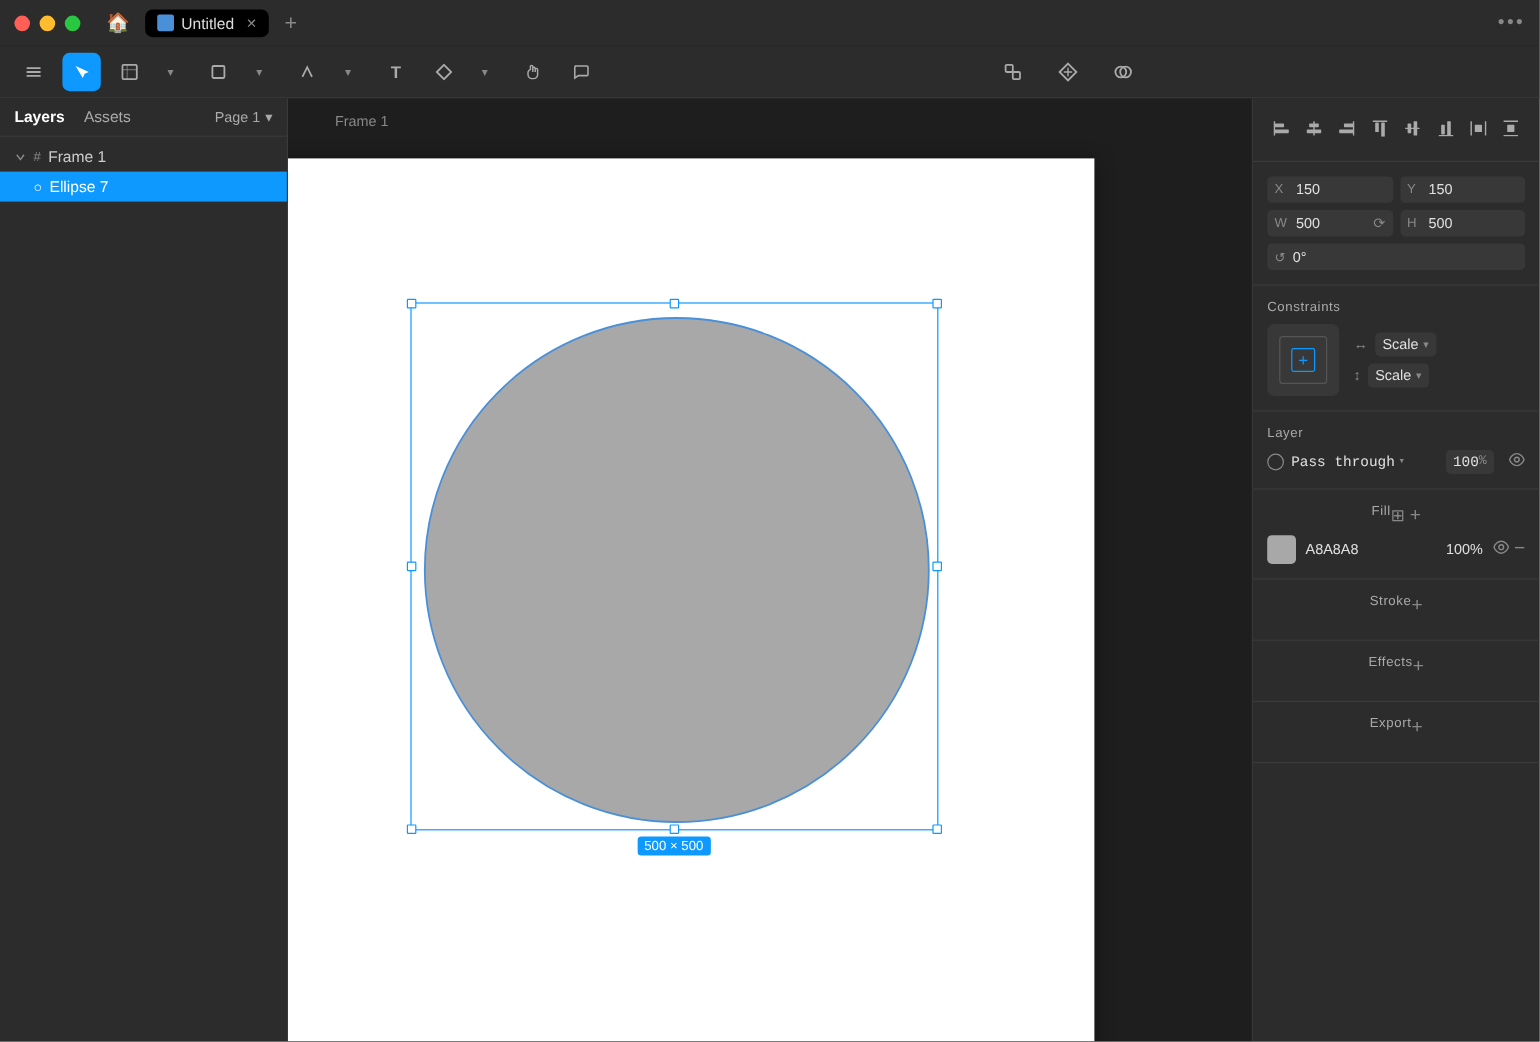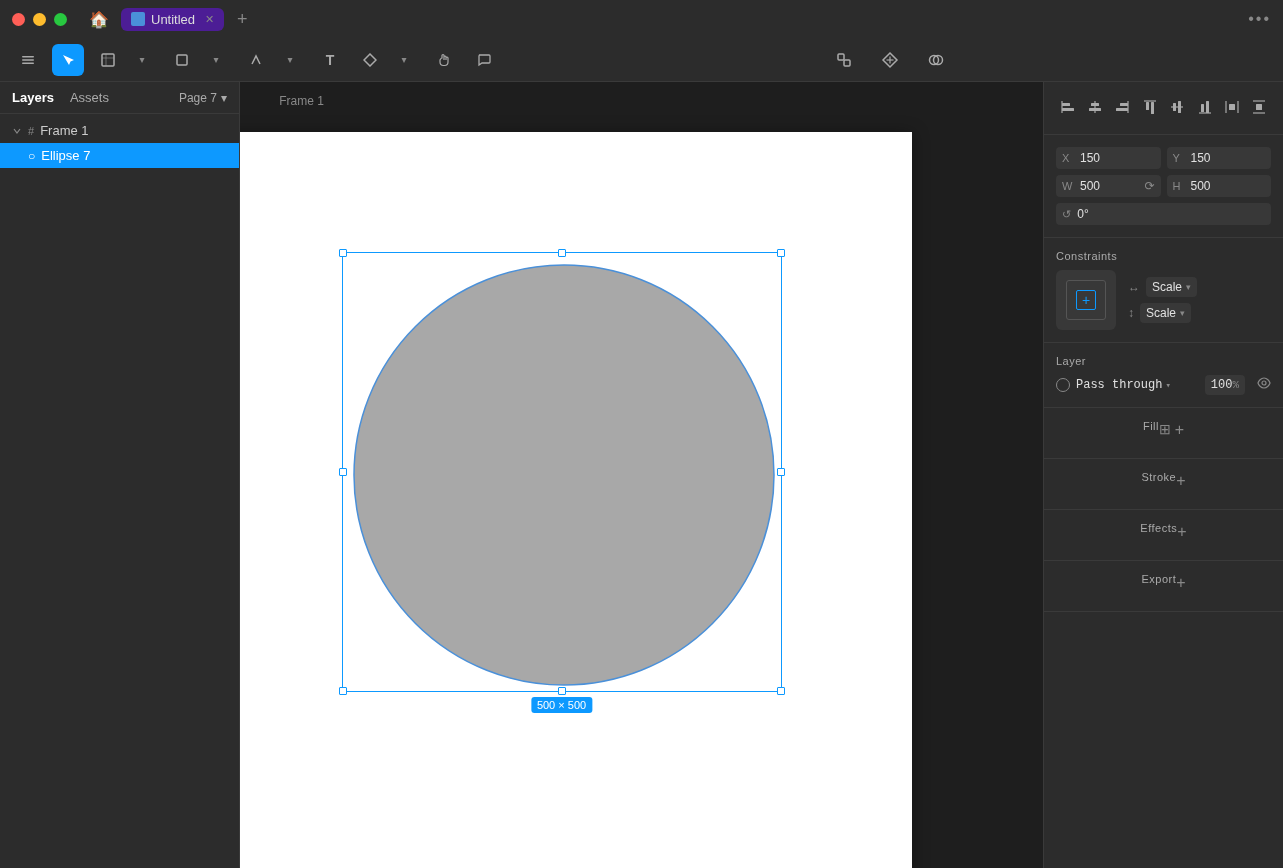--- a/index.html
+++ b/index.html
@@ -16,21 +16,21 @@
       user-select: none;
     }
     .traffic-lights { display: flex; gap: 8px; margin-right: 16px; }
     .traffic-light { width: 13px; height: 13px; border-radius: 50%; }
     .tl-close { background: #ff5f57; }
     .tl-minimize { background: #febc2e; }
     .tl-maximize { background: #28c840; }
     .tab-home { width: 32px; height: 32px; display: flex; align-items: center; justify-content: center; color: #aaa; }
     .tab-item {
       display: flex; align-items: center; gap: 6px;
-      background: #4c1d95; border-radius: 6px;
+      background: #000000; border-radius: 6px;
       padding: 4px 10px; margin-left: 6px;
       font-size: 13px; color: #ddd; cursor: pointer;
     }
     .tab-favicon { width: 14px; height: 14px; background: #4a90d9; border-radius: 2px; }
     .tab-close { color: #888; font-size: 11px; margin-left: 4px; cursor: pointer; }
     .tab-new { width: 28px; height: 28px; display: flex; align-items: center; justify-content: center; color: #888; font-size: 18px; margin-left: 4px; cursor: pointer; }
     .titlebar-right { margin-left: auto; color: #888; font-size: 16px; letter-spacing: 2px; }
 
     
     .toolbar {
@@ -386,21 +386,21 @@
 
 </div>
 
 <div class="main">
 
   <div class="left-panel">
     <div class="left-panel-tabs">
       <span class="left-tab active">Layers</span>
       <span class="left-tab">Assets</span>
       <div class="page-selector">
-        <span>Page 7</span>
+        <span>Page 1</span>
         <span>▾</span>
       </div>
     </div>
     <div class="layer-items">
       <div class="layer-item">
         <svg width="10" height="10" viewBox="0 0 10 10" fill="none">
             <path d="M2 3L5 7L8 3" stroke="#888" stroke-width="1.2" fill="none"></path>
           </svg>
         <span style="font-size:11px; color:#888;">#</span>
         <span>Frame 1</span>
@@ -577,20 +577,34 @@
     </div>
 
     <div class="panel-section">
       <div class="section-header">
         <span class="panel-section-title">Fill</span>
         <div style="display:flex; gap:4px;">
           <span style="color:#888; font-size:14px; cursor:pointer;">⊞</span>
           <span style="color:#888; font-size:16px; cursor:pointer;">+</span>
         </div>
       </div>
+      <div class="fill-item">
+        <div class="fill-swatch" style="background: #A8A8A8;"></div>
+        <span class="fill-hex">A8A8A8</span>
+        <span class="fill-opacity">100%</span>
+        <div class="fill-icons">
+          <span style="color:#888; font-size:13px; cursor:pointer;">
+            <svg width="14" height="12" viewBox="0 0 14 12" fill="none">
+                <path d="M7 1C4 1 1.5 4 1 6C1.5 8 4 11 7 11C10 11 12.5 8 13 6C12.5 4 10 1 7 1Z" stroke="#888" stroke-width="1.2" fill="none"></path>
+                <circle cx="7" cy="6" r="2" stroke="#888" stroke-width="1.2" fill="none"></circle>
+              </svg>
+          </span>
+          <span style="color:#888; font-size:16px; cursor:pointer; line-height:1;">−</span>
+        </div>
+      </div>
     </div>
 
     <div class="panel-section">
       <div class="section-header">
         <span class="panel-section-title">Stroke</span>
         <span class="add-icon">+</span>
       </div>
     </div>
 
     <div class="panel-section">

